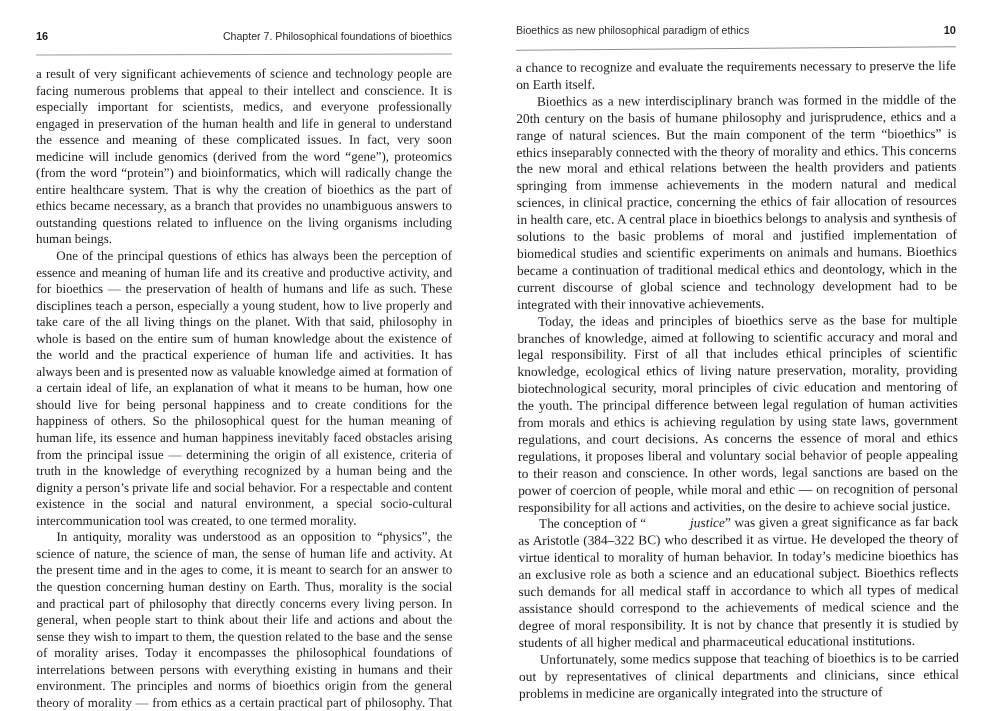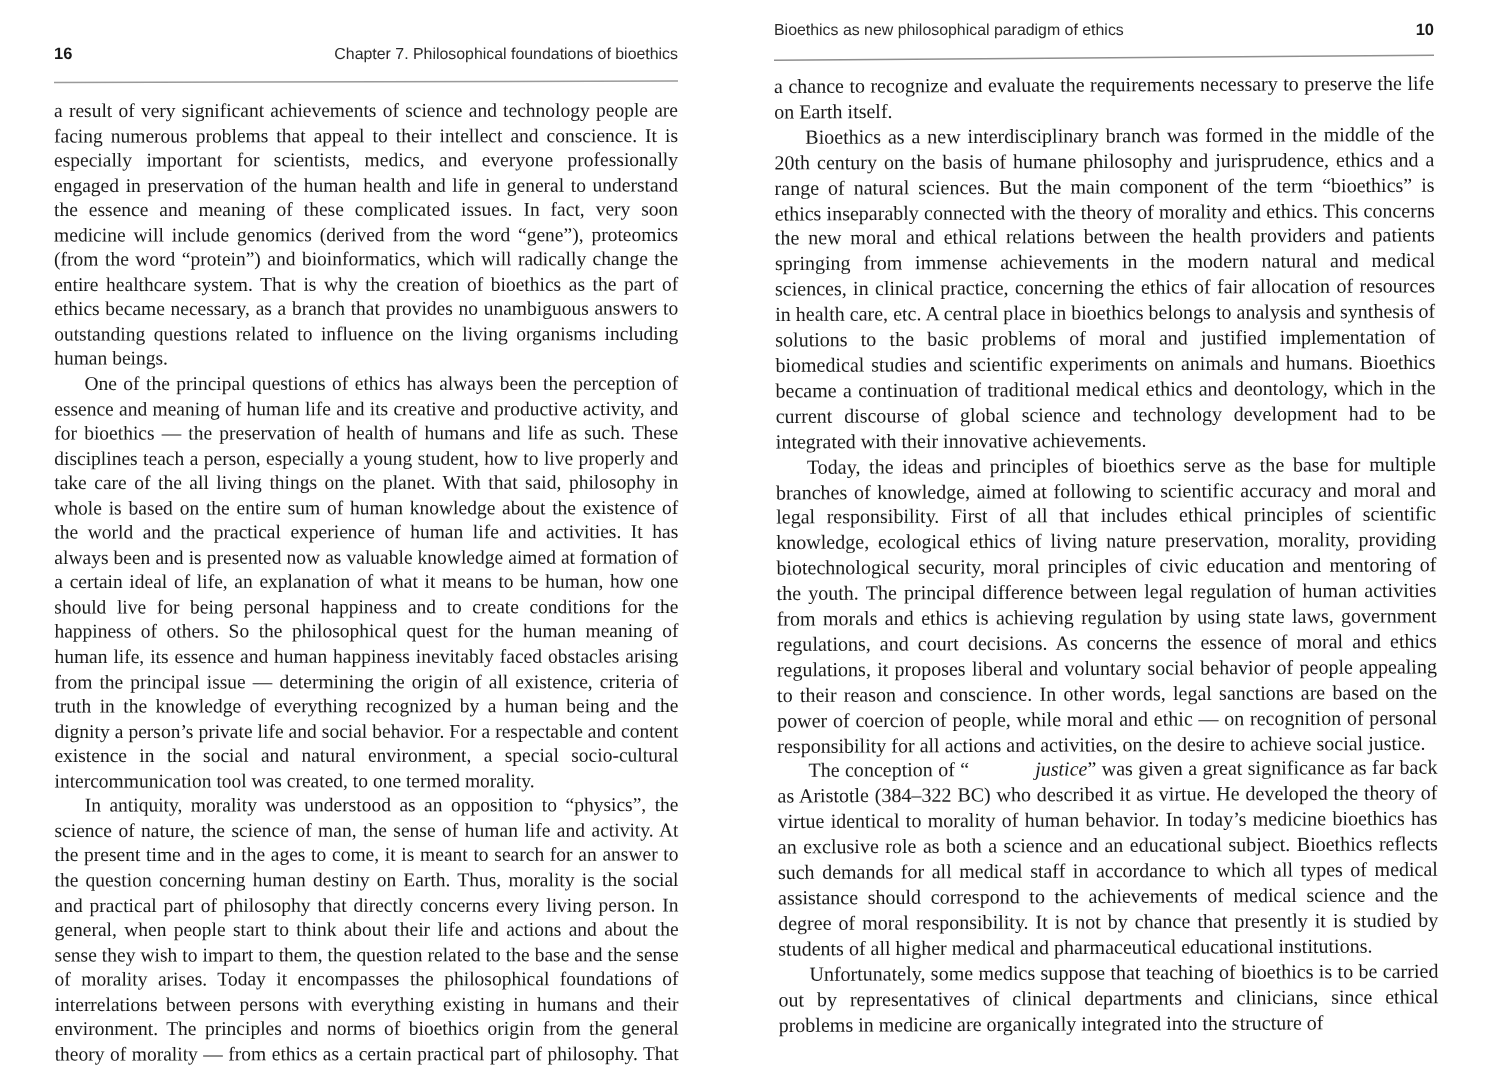--- a/index.html
+++ b/index.html
@@ -27,21 +27,21 @@
     height: 711px;
     box-sizing: border-box;
     background: #ffffff;
   }
   .page-left {
     width: 500px;
     padding: 30px 48px 20px 36px;
   }
   .page-right {
     width: 500px;
-    padding: 14px 44px 20px 16px;
+    padding: 24px 44px 20px 16px;
   }
 
   
   .runhead {
     position: relative;
     display: flex;
     align-items: baseline;
     height: 22px;
   }
   .runhead-left { justify-content: flex-start; }

